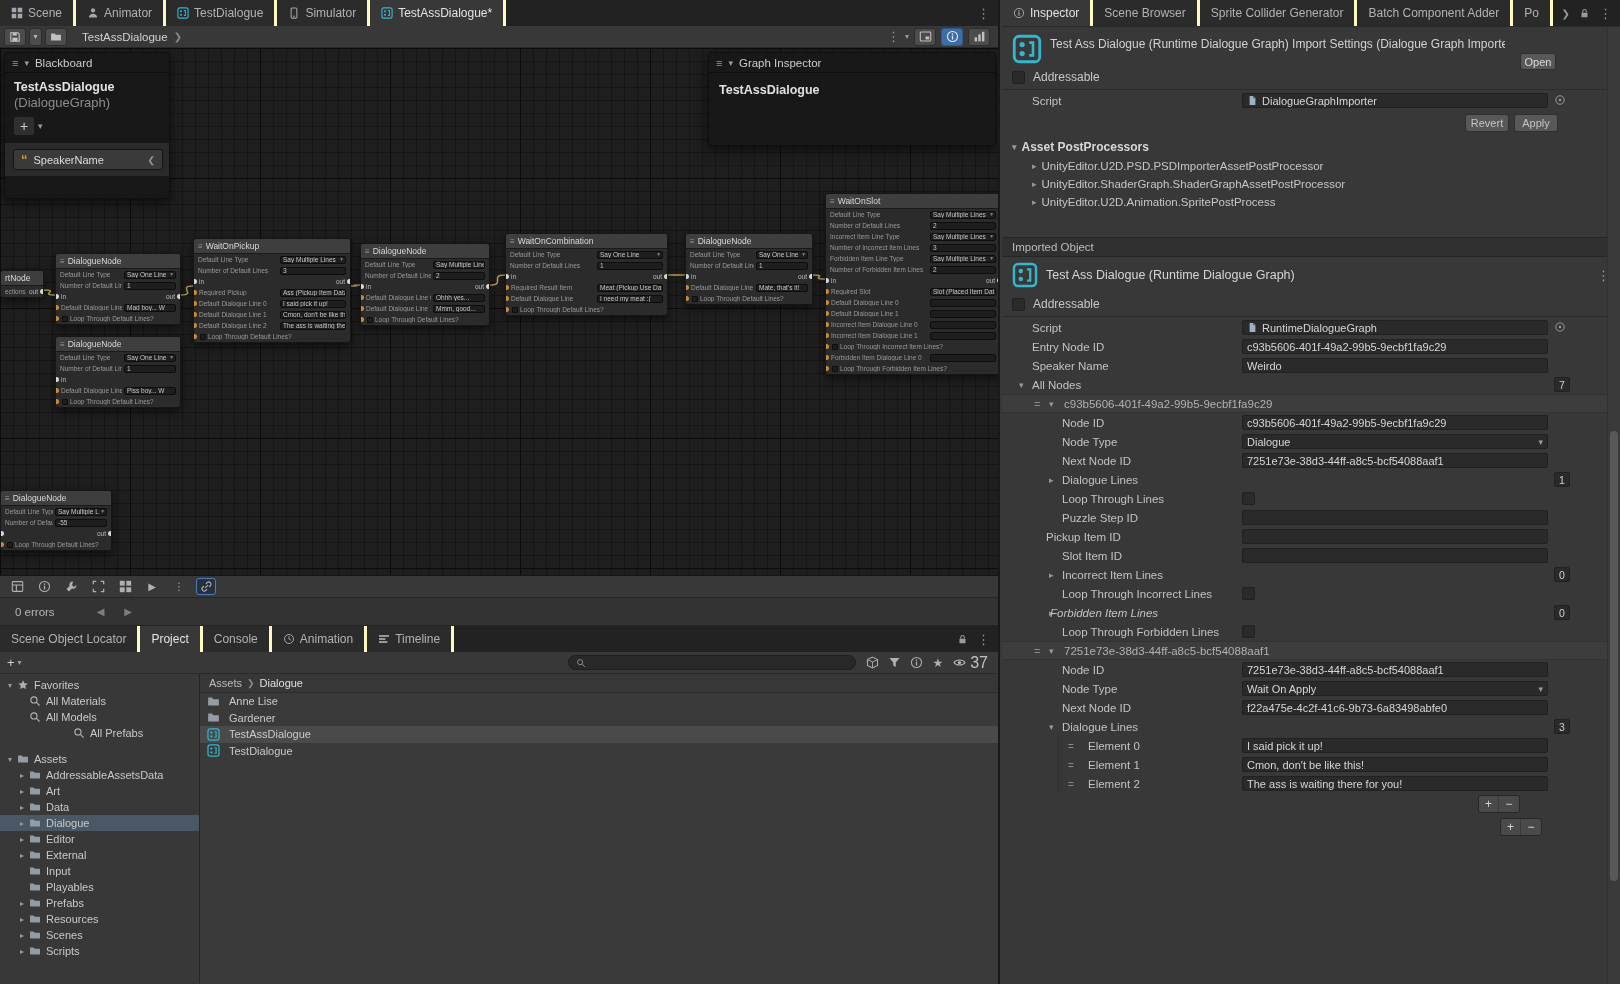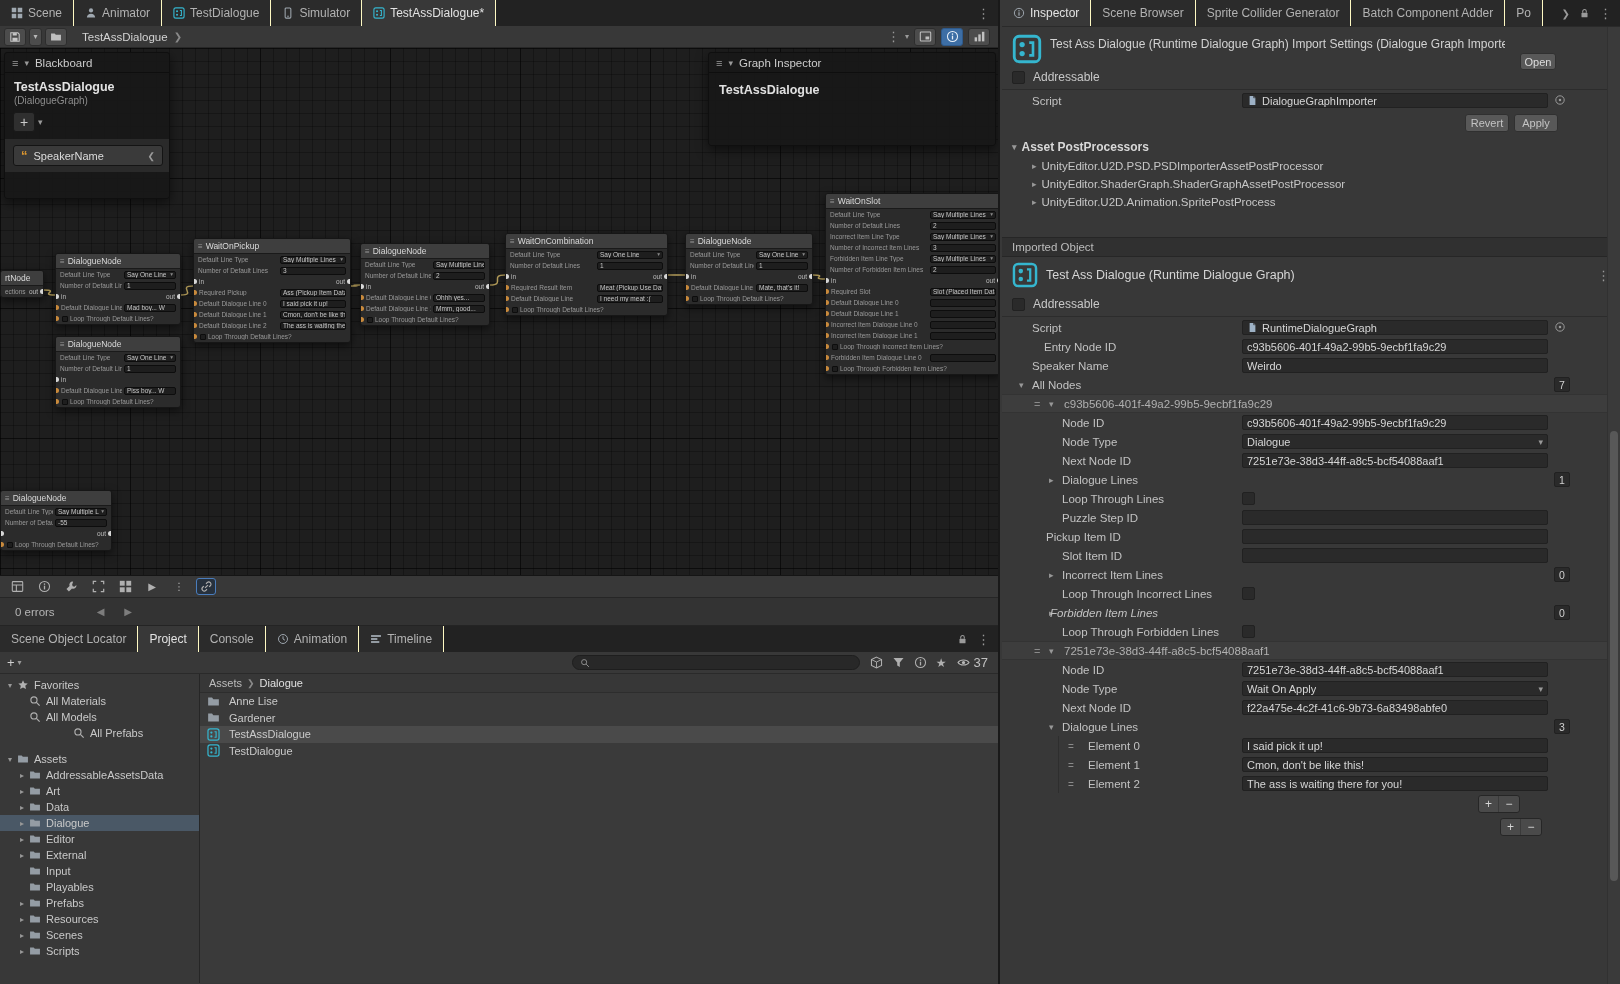--- a/index.html
+++ b/index.html
@@ -6,21 +6,21 @@
   *{box-sizing:border-box;}
   #root{position:relative;width:1620px;height:984px;background:#383838;
     font-family:"Liberation Sans",sans-serif;font-size:12px;color:#c8c8c8;overflow:hidden;}
   .ic{display:inline-flex;align-items:center;justify-content:center;flex:none;}
   
   #left{position:absolute;left:0;top:0;width:1000px;height:984px;border-right:2px solid #191919;}
   #right{position:absolute;left:1002px;top:0;width:618px;height:984px;}
   
   .tabbar{height:26px;background:#222;display:flex;align-items:stretch;overflow:hidden;}
   .tab{display:flex;align-items:center;gap:5px;padding:0 11px;color:#b2b2b2;font-size:12px;
-    background:#2b2b2b;border-right:1px solid #fef9c3;white-space:nowrap;}
+    background:#2b2b2b;border-right:3px solid #fef9c3;white-space:nowrap;}
   .tab.active{background:#383838;color:#e2e2e2;}
   .bar-end{margin-left:auto;display:flex;align-items:center;gap:9px;padding:0 8px;color:#9a9a9a;}
   .kebab{font-size:13px;color:#9a9a9a;}
   
   #graph-toolbar{height:22px;background:#383838;border-bottom:1px solid #272727;display:flex;align-items:center;padding:0 4px;gap:3px;}
   .tbtn{height:18px;min-width:22px;background:#4c4c4c;border:1px solid #2d2d2d;border-radius:3px;
     display:flex;align-items:center;justify-content:center;gap:2px;padding:0 3px;}
   .tbtn.blue{background:#3d6ea5;border-color:#2e5a8c;}
   .tbtn.small{min-width:13px;padding:0 1px;}
   .crumb{margin-left:12px;display:flex;align-items:center;gap:6px;font-size:11.5px;color:#d2d2d2;}
@@ -38,21 +38,21 @@
   #edges{position:absolute;left:0;top:0;pointer-events:none;}
   .edge{stroke:#b9a15c;stroke-width:1.5;fill:none;}
   
   .gpanel{position:absolute;background:rgba(24,24,24,.97);border:1px solid #0f0f0f;border-radius:3px;
     box-shadow:0 4px 12px rgba(0,0,0,.55);}
   .gphead{height:20px;display:flex;align-items:center;gap:6px;padding:0 7px;color:#cccccc;
     font-size:11.5px;border-bottom:1px solid #0e0e0e;}
   .gp-ham{color:#9a9a9a;font-size:11px;}
   .gp-caret{color:#9a9a9a;font-size:9px;}
   .bb-name{font-size:12.5px;font-weight:bold;color:#e2e2e2;padding:7px 9px 0;}
-  .bb-type{font-size:10px;color:#8d8d8d;padding:1px 9px 6px;}
+  .bb-type{font-size:13px;color:#8d8d8d;padding:1px 9px 6px;}
   .bb-plusrow{display:flex;align-items:center;gap:3px;padding:0 8px 7px;}
   .bb-plus{width:22px;height:20px;background:#2f2f2f;border:1px solid #191919;border-radius:3px;
     color:#cccccc;font-size:14px;display:flex;align-items:center;justify-content:center;}
   .bb-pluscaret{color:#9a9a9a;font-size:9px;}
   .bb-band{background:#2a2a2a;padding:6px 8px;}
   .bb-pill{height:21px;width:150px;background:#3a3a3a;border:1px solid #141414;border-radius:3px;
     display:flex;align-items:center;gap:6px;padding:0 7px;}
   .bb-quote{color:#e0992f;font-weight:bold;font-size:13px;line-height:10px;}
   .bb-pill-label{font-size:11px;color:#dcdcdc;}
   .bb-expand{margin-left:auto;color:#9a9a9a;font-size:9px;}
@@ -82,21 +82,21 @@
   #error-bar{height:28px;background:#333333;display:flex;align-items:center;padding:0 15px;
     color:#b5b5b5;font-size:11.5px;border-bottom:1px solid #242424;}
   .errnav{margin-left:42px;display:flex;gap:20px;color:#7d7d7d;font-size:10px;}
   
   #project-toolbar{height:22px;background:#383838;border-bottom:1px solid #2a2a2a;display:flex;align-items:center;gap:6px;padding:0 7px;}
   .plus-group{display:flex;align-items:center;gap:3px;color:#cfcfcf;font-size:13px;}
   .plus-group .pc{font-size:8px;color:#9a9a9a;}
   #psearch{margin-left:auto;width:288px;height:15px;background:#282828;border:1px solid #1e1e1e;border-radius:8px;
     display:flex;align-items:center;gap:5px;padding:0 7px;}
   .pt-icons{display:flex;align-items:center;gap:9px;padding:0 4px;color:#b0b0b0;}
-  .eye-count{display:flex;align-items:center;gap:4px;font-size:13px;color:#c0c0c0;padding-right:3px;}
+  .eye-count{display:flex;align-items:center;gap:4px;font-size:16px;color:#c0c0c0;padding-right:3px;}
   #project-body{position:relative;height:309px;display:flex;background:#383838;}
   #ptree{width:200px;border-right:1px solid #262626;padding-top:3px;overflow:hidden;}
   .trow{height:16px;display:flex;align-items:center;font-size:11px;color:#c9c9c9;white-space:nowrap;}
   .trow.sel{background:#4a5866;}
   .tarrow{width:12px;text-align:center;color:#989898;font-size:8px;flex:none;}
   .ticon{width:14px;margin-right:4px;flex:none;display:inline-flex;justify-content:center;font-size:11px;color:#b0b0b0;}
   .tgap{height:10px;}
   #pcontent{flex:1;background:#3a3a3a;display:flex;flex-direction:column;}
   #pbreadcrumb{height:19px;display:flex;align-items:center;gap:5px;padding:0 9px;font-size:11px;
     background:#373737;border-bottom:1px solid #2d2d2d;color:#bdbdbd;}
@@ -1205,21 +1205,21 @@
               <span class="vtext">RuntimeDialogueGraph</span>
             </div>
             <span class="ipicker ic">
               <svg width="12" height="12" viewBox="0 0 16 16">
                 <circle cx="8" cy="8" r="5.6" fill="none" stroke="#9a9a9a" stroke-width="1.3"></circle>
                 <circle cx="8" cy="8" r="1.7" fill="#9a9a9a"></circle>
               </svg>
             </span>
           </div>
           <div class="irow">
-            <span class="ilabel" style="left: 42px;">Entry Node ID</span>
+            <span class="ilabel" style="left: 30px;">Entry Node ID</span>
             <div class="ival">
               <span class="vtext">c93b5606-401f-49a2-99b5-9ecbf1fa9c29</span>
             </div>
           </div>
           <div class="irow">
             <span class="ilabel" style="left: 30px;">Speaker Name</span>
             <div class="ival">
               <span class="vtext">Weirdo</span>
             </div>
           </div>

